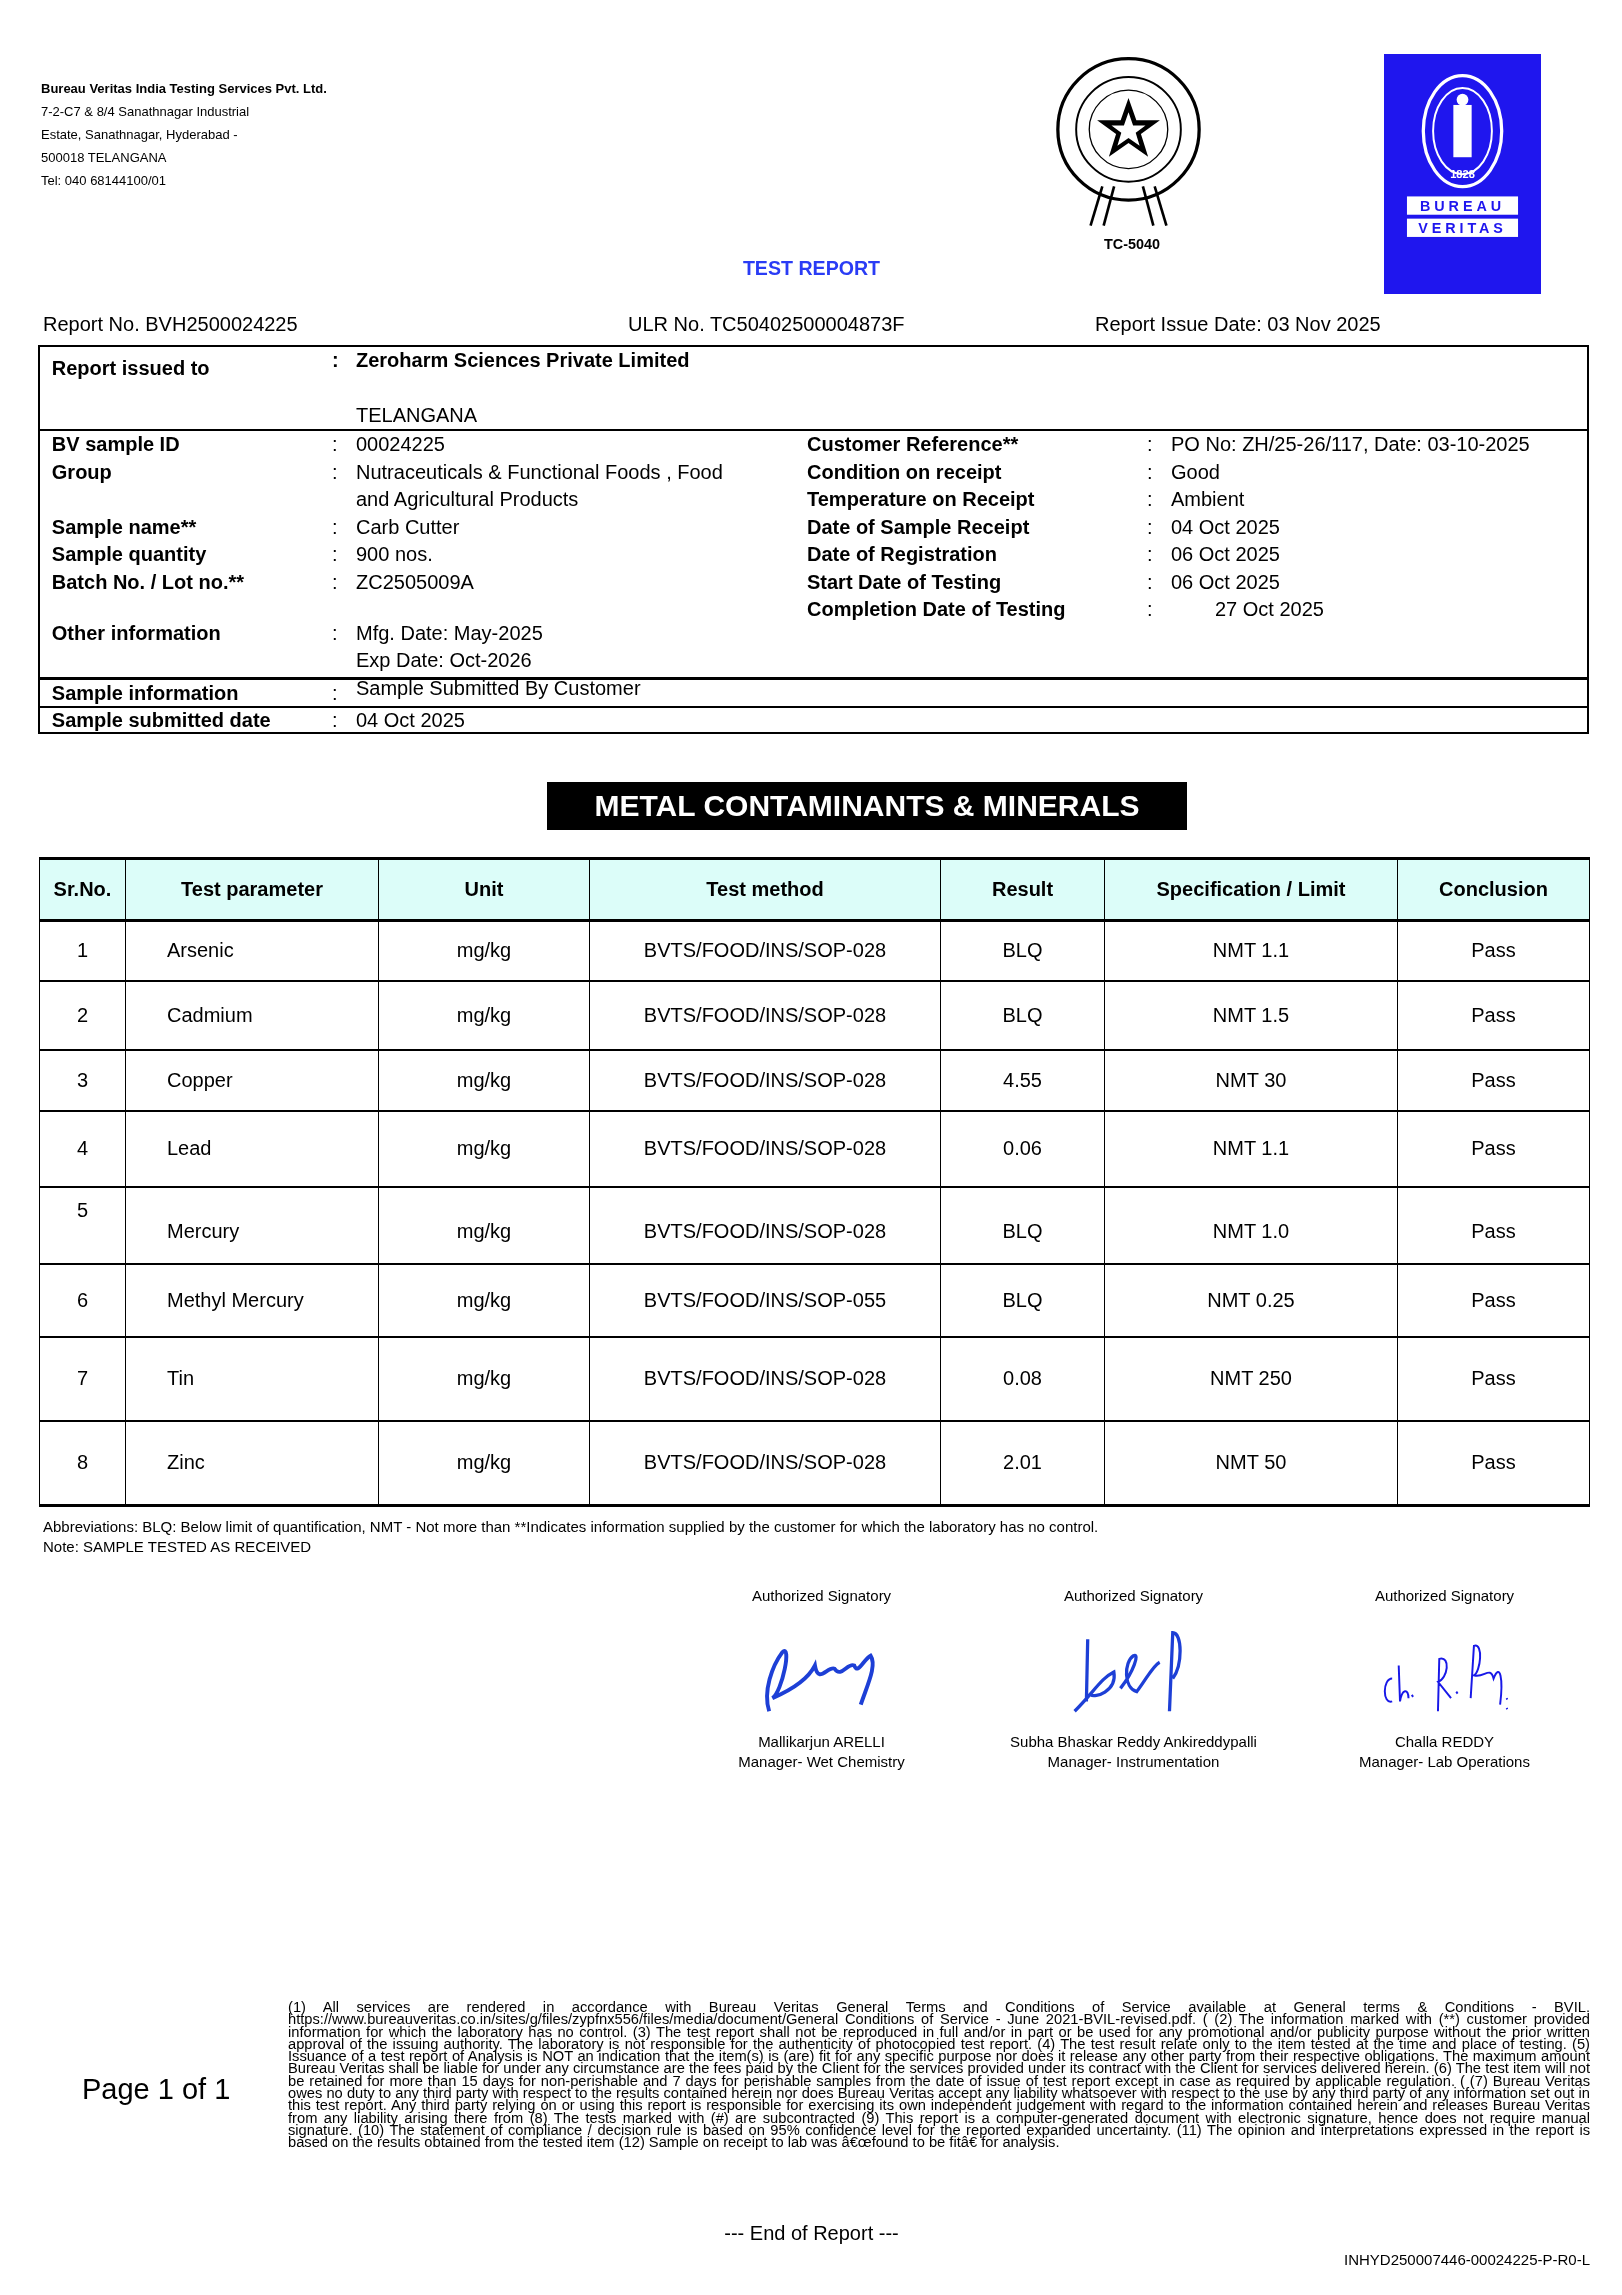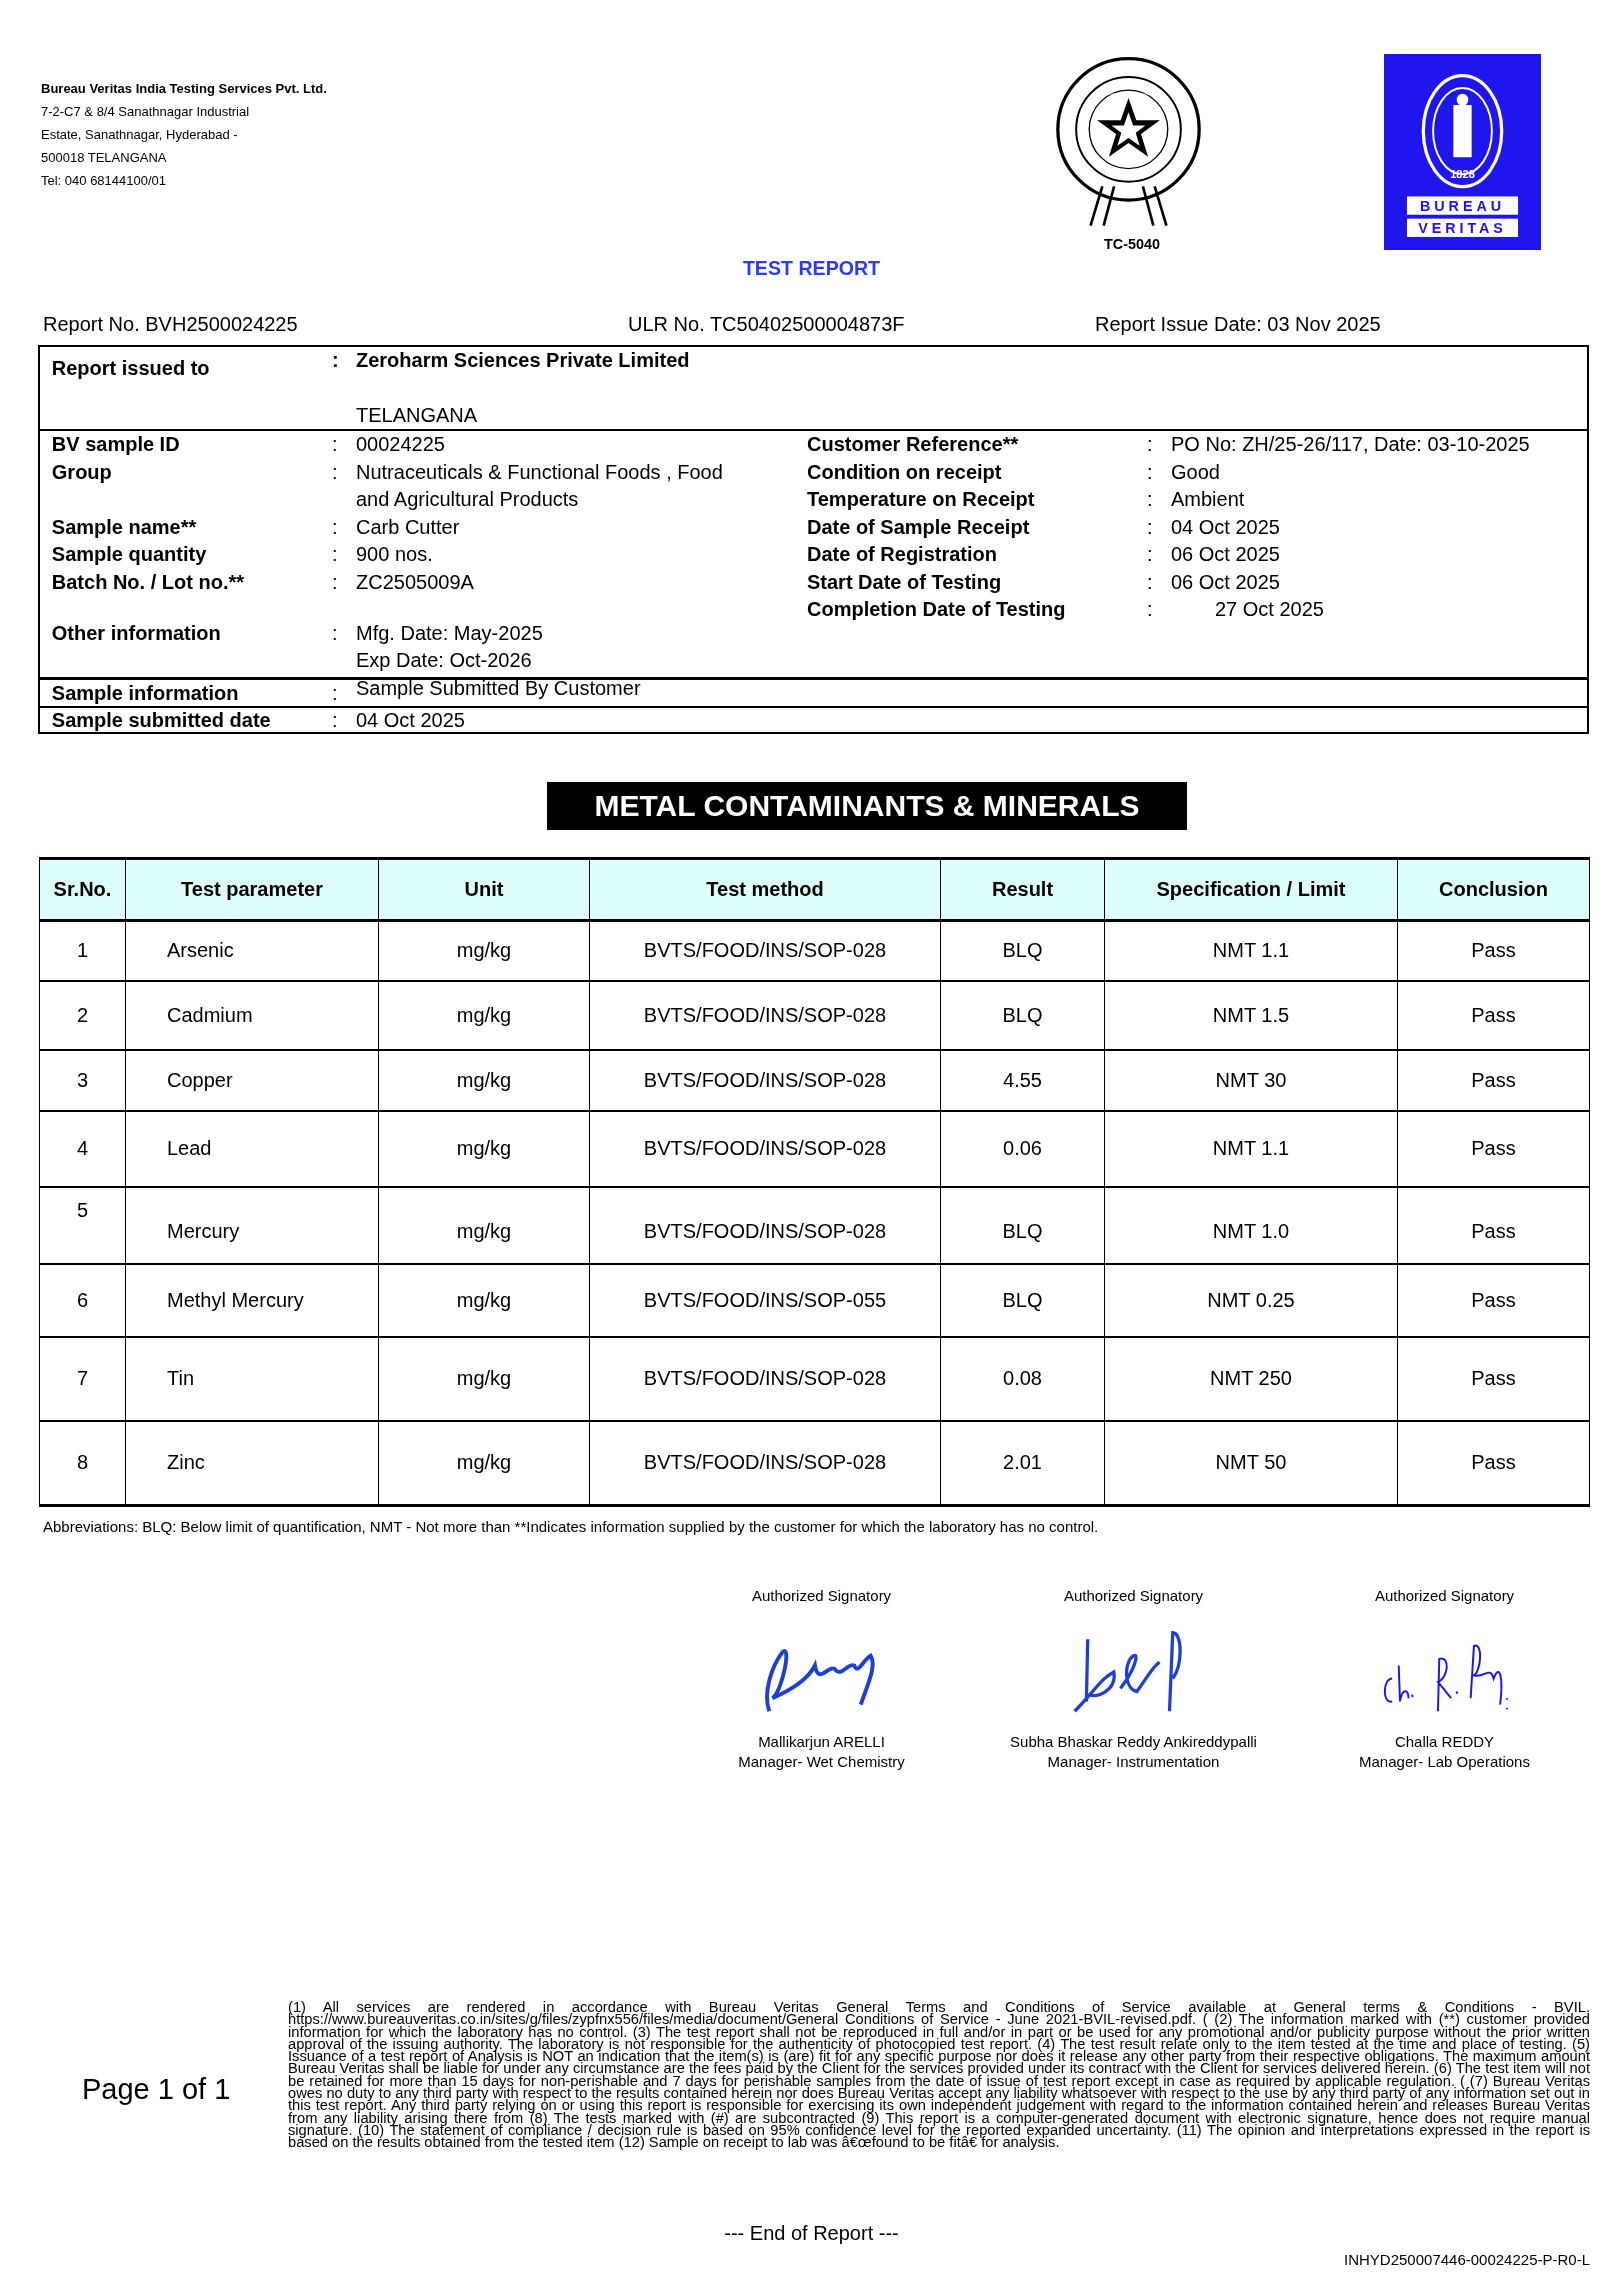--- a/index.html
+++ b/index.html
@@ -3,21 +3,21 @@
 <meta charset="utf-8">
 <style>
   html, body { margin:0; padding:0; background:#ffffff; }
   body { width:1623px; height:2295px; position:relative; overflow:hidden;
          font-family:"Liberation Sans", sans-serif; color:#000; }
   .abs { position:absolute; }
   .company { left:41px; top:77px; font-size:13px; line-height:23px; }
   .company .name { font-weight:bold; }
   .nabl { left:1050px; top:52px; width:157px; height:177px; }
   .nabl-code { left:1073px; top:236px; width:118px; text-align:center; font-weight:bold; font-size:14.4px; }
-  .bv-logo { left:1384px; top:54px; width:157px; height:196px; background:#1f16ee; }
+  .bv-logo { left:1384px; top:54px; width:157px; height:240px; background:#1f16ee; }
   .title { left:0; width:1623px; top:257px; text-align:center; color:#2a3cf5; font-weight:bold; font-size:19.6px; }
   .meta-row { top:313px; font-size:20px; }
   .infobox { left:38px; top:345px; width:1551px; height:389px; border:2px solid #000; box-sizing:border-box; }
   .line { position:absolute; left:11.8px; font-size:20px; line-height:27.5px; white-space:nowrap; }
   .lbl { font-weight:bold; }
   .hr { position:absolute; left:0; right:0; height:2px; background:#000; }
   .section-title { left:547px; top:782px; width:640px; height:48px; background:#000; color:#fff;
                    font-weight:bold; font-size:30px; line-height:48px; text-align:center; }
   .results { position:absolute; left:39px; top:857px; width:1551px; border-collapse:collapse; font-size:20px; }
   .results th, .results td { border:1.3px solid #000; text-align:center; padding:0; }
@@ -252,20 +252,21 @@
       <td>BVTS/FOOD/INS/SOP-028</td>
       <td>2.01</td>
       <td>NMT 50</td>
       <td>Pass</td>
     </tr>
   </tbody>
 </table>
 
 <div class="abs notes">
   <div>Abbreviations: BLQ: Below limit of quantification, NMT - Not more than **Indicates information supplied by the customer for which the laboratory has no control.</div>
+  <div>Note: SAMPLE TESTED AS RECEIVED</div>
 </div>
 
 <div class="sig" style="left:658px;">
   <div class="role">Authorized Signatory</div>
   <svg width="157" height="92" viewBox="0 0 240 140">
     <path d="M40 130 C30 100 45 60 60 40 C75 25 60 100 45 110 C80 95 100 80 110 60 C115 90 130 60 140 65 C150 80 160 55 170 60 C175 75 185 50 195 45 C205 60 190 90 180 120" fill="none" stroke="#1d3fd6" stroke-width="6"></path>
   </svg>
   <div class="who">Mallikarjun ARELLI</div>
   <div class="role">Manager- Wet Chemistry</div>
 </div>

